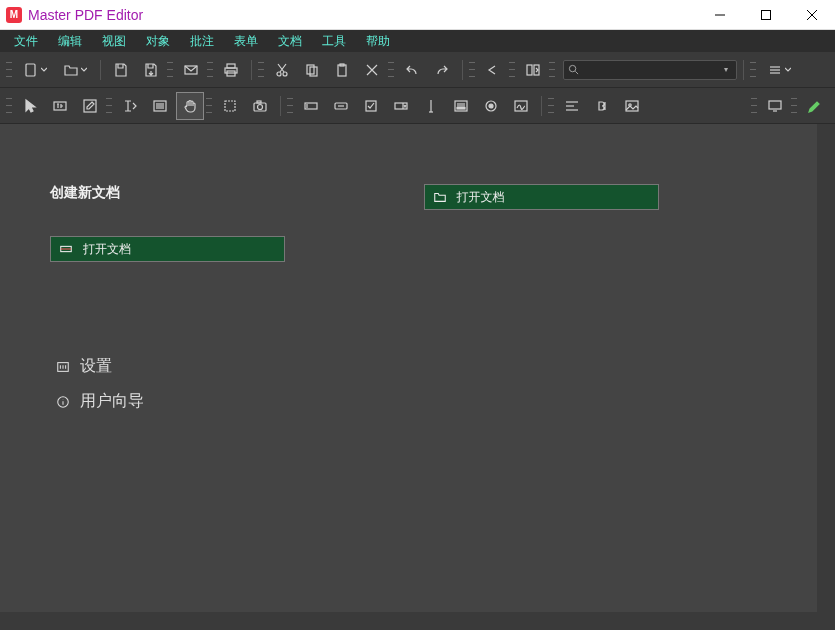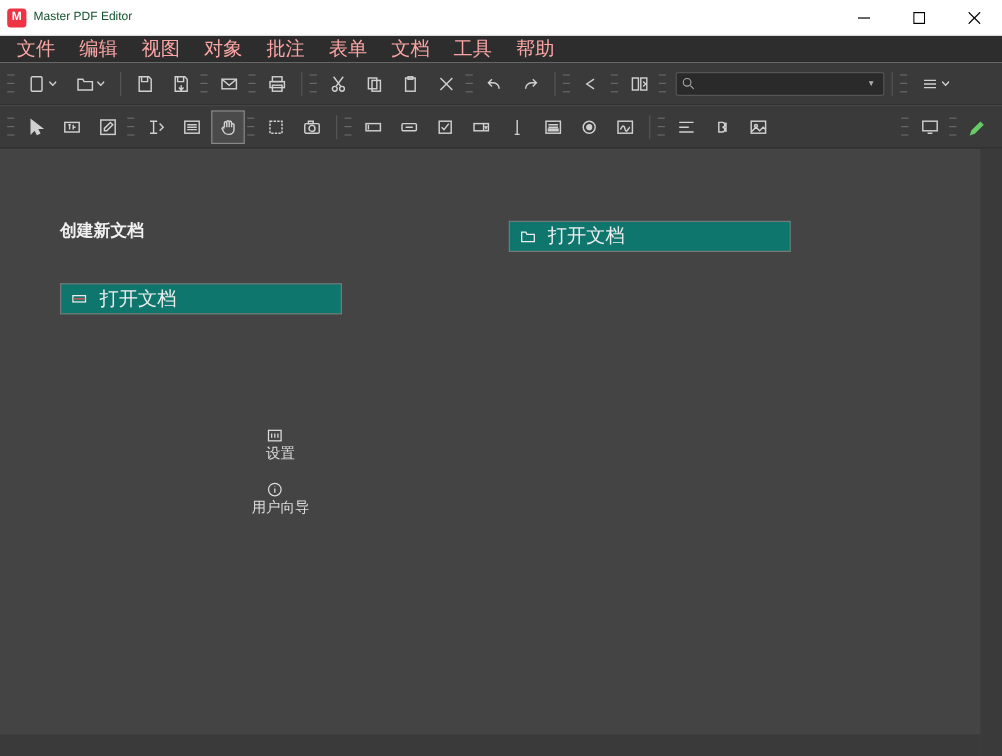--- a/index.html
+++ b/index.html
@@ -1,28 +1,28 @@
 <!DOCTYPE html>
 <html><head>
 <meta charset="utf-8">
 <style>
 * { margin:0; padding:0; box-sizing:border-box; font-family:"Microsoft YaHei","Segoe UI",sans-serif; }
 body { width:835px; height:630px; background:#fff; overflow:hidden; }
 
 
 .title-bar { height:30px; background:#fff; display:flex; align-items:center; border-bottom:1px solid #ddd; }
 .title-bar .app-icon { width:16px; height:16px; margin:0 6px; background:#e34; border-radius:3px; display:flex; align-items:center; justify-content:center; color:#fff; font-size:10px; font-weight:bold; }
-.title-bar .title { font-size:10px; color:#14532d; flex:1; }
+.title-bar .title { font-size:14px; color:#a21caf; flex:1; }
 .title-bar .win-controls { display:flex; }
 .title-bar .win-btn { width:46px; height:30px; display:flex; align-items:center; justify-content:center; color:#000; }
 .title-bar .win-btn svg { width:10px; height:10px; }
 
 
 .menu-bar { height:22px; background:#2d2d2d; display:flex; align-items:center; padding:0 4px; }
-.menu-bar .menu-item { color:#fca5a5; font-size:16px; padding:2px 10px; }
+.menu-bar .menu-item { color:#5eead4; font-size:12px; padding:2px 10px; }
 
 
 .toolbar { height:36px; background:#3a3a3a; display:flex; align-items:center; padding:0 6px; border-bottom:1px solid #2a2a2a; gap:2px; }
 .toolbar .sep { width:1px; height:20px; background:#555; margin:0 4px; }
 .toolbar .grip { width:6px; height:22px; display:flex; flex-direction:column; justify-content:space-around; margin-right:2px; opacity:.4; }
 .toolbar .grip span { height:1px; background:#aaa; }
 .toolbar .tbtn { width:28px; height:28px; display:flex; align-items:center; justify-content:center; color:#d0d0d0; border:1px solid transparent; }
 .toolbar .tbtn.active { border:1px solid #888; background:#4a4a4a; }
 .toolbar .tbtn svg { width:16px; height:16px; stroke:#d0d0d0; fill:none; stroke-width:1.2; }
 .toolbar .tbtn .chev { width:6px; height:6px; margin-left:2px; }
@@ -30,23 +30,23 @@
 .toolbar .search { flex:0 0 150px; height:20px; background:#2a2a2a; border:1px solid #555; border-radius:2px; display:flex; align-items:center; padding:0 4px; margin-left:4px; }
 .toolbar .search svg { width:11px; height:11px; stroke:#aaa; fill:none; }
 .toolbar .search input { flex:1; background:transparent; border:none; outline:none; color:#ddd; font-size:11px; margin-left:3px; }
 .toolbar .search .dd { width:8px; color:#aaa; font-size:8px; }
 .toolbar .spacer { flex:1; }
 
 
 .content { height:506px; background:#444; display:flex; padding:60px 50px 40px 50px; position:relative;gap:12px; }
 .col { flex:1; display:flex; flex-direction:column; }
 .heading { color:#f0f0f0; font-size:14px; font-weight:bold; margin-bottom:34px; }
-.action-btn { width:235px; height:26px; background:#0f766e; border:1px solid #777; color:#eee; font-size:16px; display:flex; align-items:center; padding:0 8px; margin-bottom:14px; }
+.action-btn { width:235px; height:26px; background:#14532d; border:1px solid #777; color:#eee; font-size:12px; display:flex; align-items:center; padding:0 8px; margin-bottom:14px; }
 .action-btn svg { width:14px; height:14px; margin-right:10px; stroke:#eee; fill:none; stroke-width:1.2; }
-.link-item { display:flex; align-items:center; color:#ddd; font-size:12px; margin-bottom:14px; margin-left:6px;flex-direction:column; }
+.link-item { display:flex; align-items:center; color:#ddd; font-size:16px; margin-bottom:14px; margin-left:6px; }
 .link-item svg { width:14px; height:14px; margin-right:10px; stroke:#ddd; fill:none; stroke-width:1.2; }
 .links { margin-top:80px; }
 
 
 .scroll-v { position:absolute; right:0; top:0; bottom:18px; width:18px; background:#3a3a3a; }
 .scroll-h { position:absolute; left:0; right:18px; bottom:0; height:18px; background:#3a3a3a; }
 .scroll-c { position:absolute; right:0; bottom:0; width:18px; height:18px; background:#3a3a3a; }
 </style>
 </head>
 <body>

